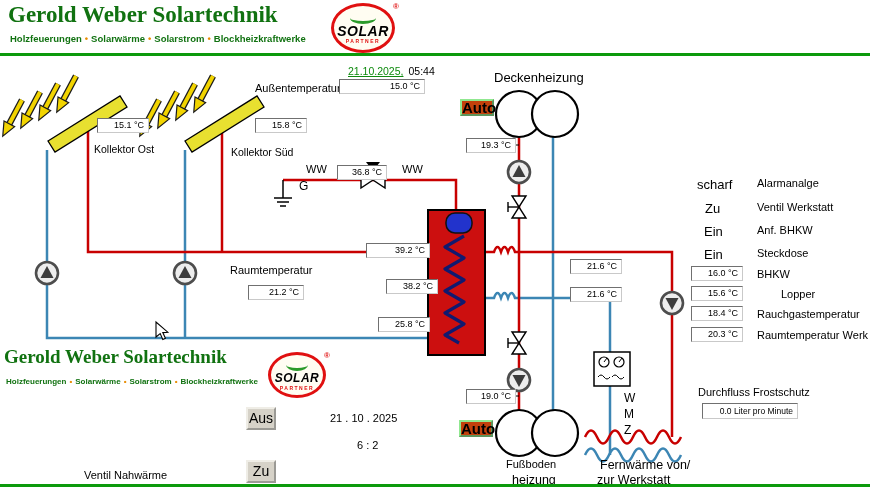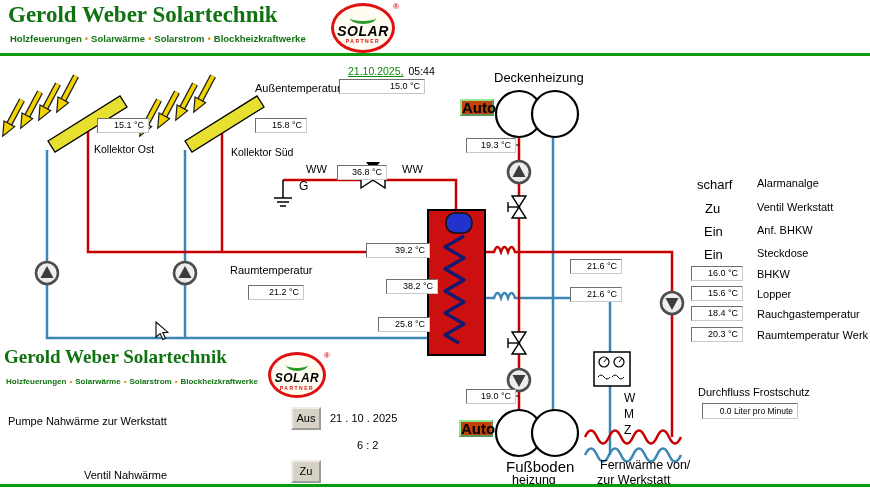--- a/index.html
+++ b/index.html
@@ -5,21 +5,21 @@
 <style>
   html,body{margin:0;padding:0;background:#fff;}
   .stage{position:relative;width:870px;height:489px;background:#ffffff;overflow:hidden;
          font-family:"Liberation Sans",sans-serif;color:#000;}
   .stage svg.schem{position:absolute;left:0;top:0;z-index:1;}
   .lbl{position:absolute;z-index:2;font-size:11px;white-space:nowrap;}
   .vbox{position:absolute;z-index:2;height:13px;background:#fff;
         border:1px solid;border-color:#707070 #c9c9c9 #c9c9c9 #707070;
         font-size:9px;line-height:13px;text-align:right;padding-right:4px;white-space:nowrap;}
   .btn3d{position:absolute;z-index:2;background:#d6d2c8;border:2px outset #efede6;
-         font-size:11px;text-align:center;line-height:19px;width:26px;height:19px;margin-left:45px;}
+         font-size:14px;text-align:center;line-height:19px;width:26px;height:19px;}
   .autobtn{position:absolute;z-index:2;background:#c2410c;border:2px outset #90e890;
          font-size:15px;font-weight:bold;text-align:center;line-height:13px;width:30px;height:13px;}
   .header-title{position:absolute;z-index:2;font-family:"Liberation Serif",serif;font-weight:bold;
          color:#117211;white-space:nowrap;}
   .header-sub{position:absolute;z-index:2;color:#117211;font-weight:bold;white-space:nowrap;}
   .header-sub .bullet{color:#e88c00;padding:0 3px;}
   .greenline{position:absolute;z-index:2;left:0;width:870px;height:3px;background:#0c9a0c;}
   .logo{position:absolute;z-index:2;border:3px solid #e01010;border-radius:50%;background:#fffdf2;
         display:flex;flex-direction:column;align-items:center;justify-content:center;}
   .logo .leaf{width:26px;height:9px;border-bottom:3px solid #2a9a2a;border-radius:50%;margin-bottom:1px;}
@@ -219,52 +219,51 @@
   <div class="lbl" style="left:757px;top:177px;">Alarmanalge</div>
   <div class="statetxt" style="left:705px;top:201px;">Zu</div>
   <div class="lbl" style="left:757px;top:201px;">Ventil Werkstatt</div>
   <div class="statetxt" style="left:704px;top:224px;">Ein</div>
   <div class="lbl" style="left:757px;top:224px;">Anf. BHKW</div>
   <div class="statetxt" style="left:704px;top:247px;">Ein</div>
   <div class="lbl" style="left:757px;top:247px;">Steckdose</div>
   <div class="vbox" style="left:691px;top:266px;width:46px;">16.0 °C</div>
   <div class="lbl" style="left:757px;top:268px;">BHKW</div>
   <div class="vbox" style="left:691px;top:286px;width:46px;">15.6 °C</div>
-  <div class="lbl" style="left:757px;top:288px;">Lopper</div>
+  <div class="lbl" style="left:781px;top:288px;">Lopper</div>
   <div class="vbox" style="left:691px;top:306px;width:46px;">18.4 °C</div>
   <div class="lbl" style="left:757px;top:308px;">Rauchgastemperatur</div>
   <div class="vbox" style="left:691px;top:327px;width:46px;">20.3 °C</div>
   <div class="lbl" style="left:757px;top:329px;">Raumtemperatur Werk</div>
 
   <div class="lbl" style="left:698px;top:386px;">Durchfluss Frostschutz</div>
   <div class="vbox" style="left:702px;top:403px;width:90px;height:14px;line-height:14px;font-size:8.5px;">0.0 Liter pro Minute</div>
 
   <div class="vbox" style="left:466px;top:389px;width:44px;">19.0 °C</div>
   <div class="autobtn" style="left:459px;top:420px;">Auto</div>
-  <div class="lbl" style="left:506px;top:458px;font-size:15px;">Fußboden</div>
+  <div class="lbl" style="left:506px;top:458px;font-size:11px;">Fußboden</div>
   <div class="lbl" style="left:512px;top:473px;font-size:12.5px;">heizung</div>
 
   <div class="lbl" style="left:600px;top:458px;font-size:12.5px;">Fernwärme von/</div>
   <div class="lbl" style="left:597px;top:473px;font-size:12.5px;">zur Werkstatt</div>
   <div class="lbl" style="left:624px;top:391px;font-size:12px;">W</div>
   <div class="lbl" style="left:624px;top:407px;font-size:12px;">M</div>
   <div class="lbl" style="left:624px;top:423px;font-size:12px;">Z</div>
 
   <div class="header-title" style="left:4px;top:346px;font-size:19px;">Gerold Weber Solartechnik</div>
   <div class="header-sub" style="left:6px;top:377px;font-size:8px;">
     <span>Holzfeuerungen</span><span class="bullet">•</span><span>Solarwärme</span><span class="bullet">•</span><span>Solarstrom</span><span class="bullet">•</span><span>Blockheizkraftwerke</span>
   </div>
   <div class="logo small" style="left:268px;top:352px;width:52px;height:40px;">
     <span class="reg">®</span>
     <div class="leaf"></div>
     <div class="main">SOLAR</div>
     <div class="sub">PARTNER</div>
   </div>
 
-  <div class="lbl" style="left:8px;top:415px;">Pumpe Nahwärme zur Werkstatt</div>
   <div class="btn3d" style="left:246px;top:407px;">Aus</div>
   <div class="lbl" style="left:330px;top:412px;">21 . 10 . 2025</div>
   <div class="lbl" style="left:357px;top:439px;">6  :  2</div>
   <div class="lbl" style="left:84px;top:469px;">Ventil Nahwärme</div>
   <div class="btn3d" style="left:246px;top:460px;">Zu</div>
 
   <div class="greenline" style="top:484px;"></div>
 </div>
 
 </body></html>

